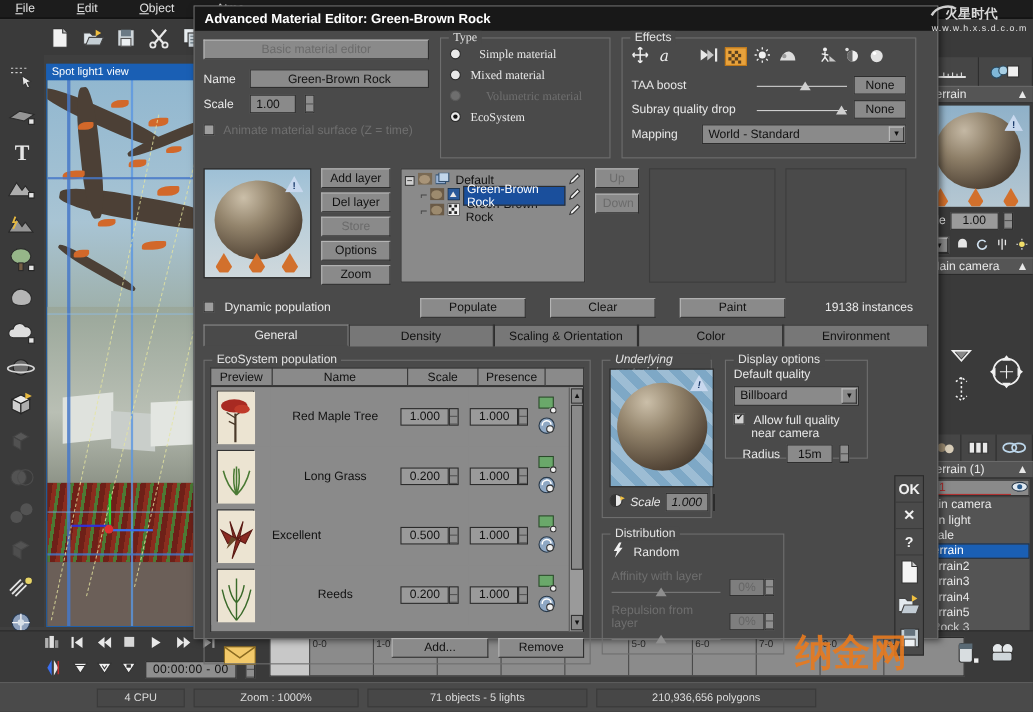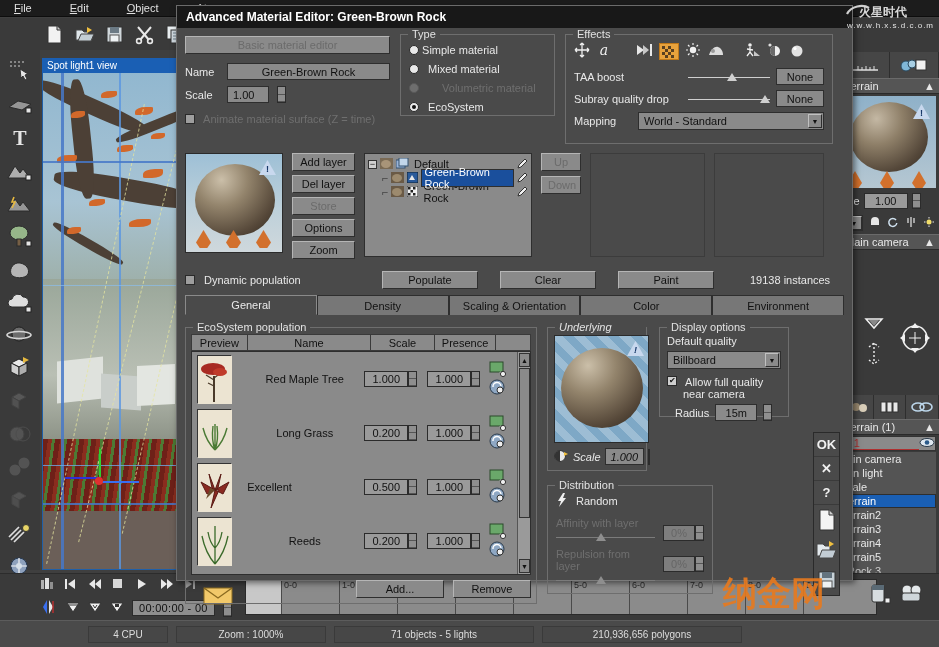--- a/index.html
+++ b/index.html
@@ -691,25 +691,25 @@
                 <i></i>
                 <i></i>
               </span>
           </div>
           <div style="margin-top:10px;">
             <span class="chk"></span>
             <span class="dimtxt" style="margin-left:5px;">Animate material surface (Z = time)</span>
           </div>
         </div>
 
-        <div class="gbox" style="width:155px; height:82px;">
+        <div class="gbox" style="width:155px; height:110px;font-family:Liberation Serif, serif;">
           <span class="lg">Type</span>
           <div style="margin-top:1px;">
             <span class="radio"></span>
-            <span style="margin-left:0;">Simple material</span>
+            <span style="margin-left:14px;">Simple material</span>
           </div>
           <div style="margin-top:7px;">
             <span class="radio"></span>
             <span style="margin-left:6px;">Mixed material</span>
           </div>
           <div style="margin-top:7px;">
             <span class="radio dim"></span>
             <span class="dimtxt" style="margin-left:20px;">Volumetric material</span>
           </div>
           <div style="margin-top:7px;">

